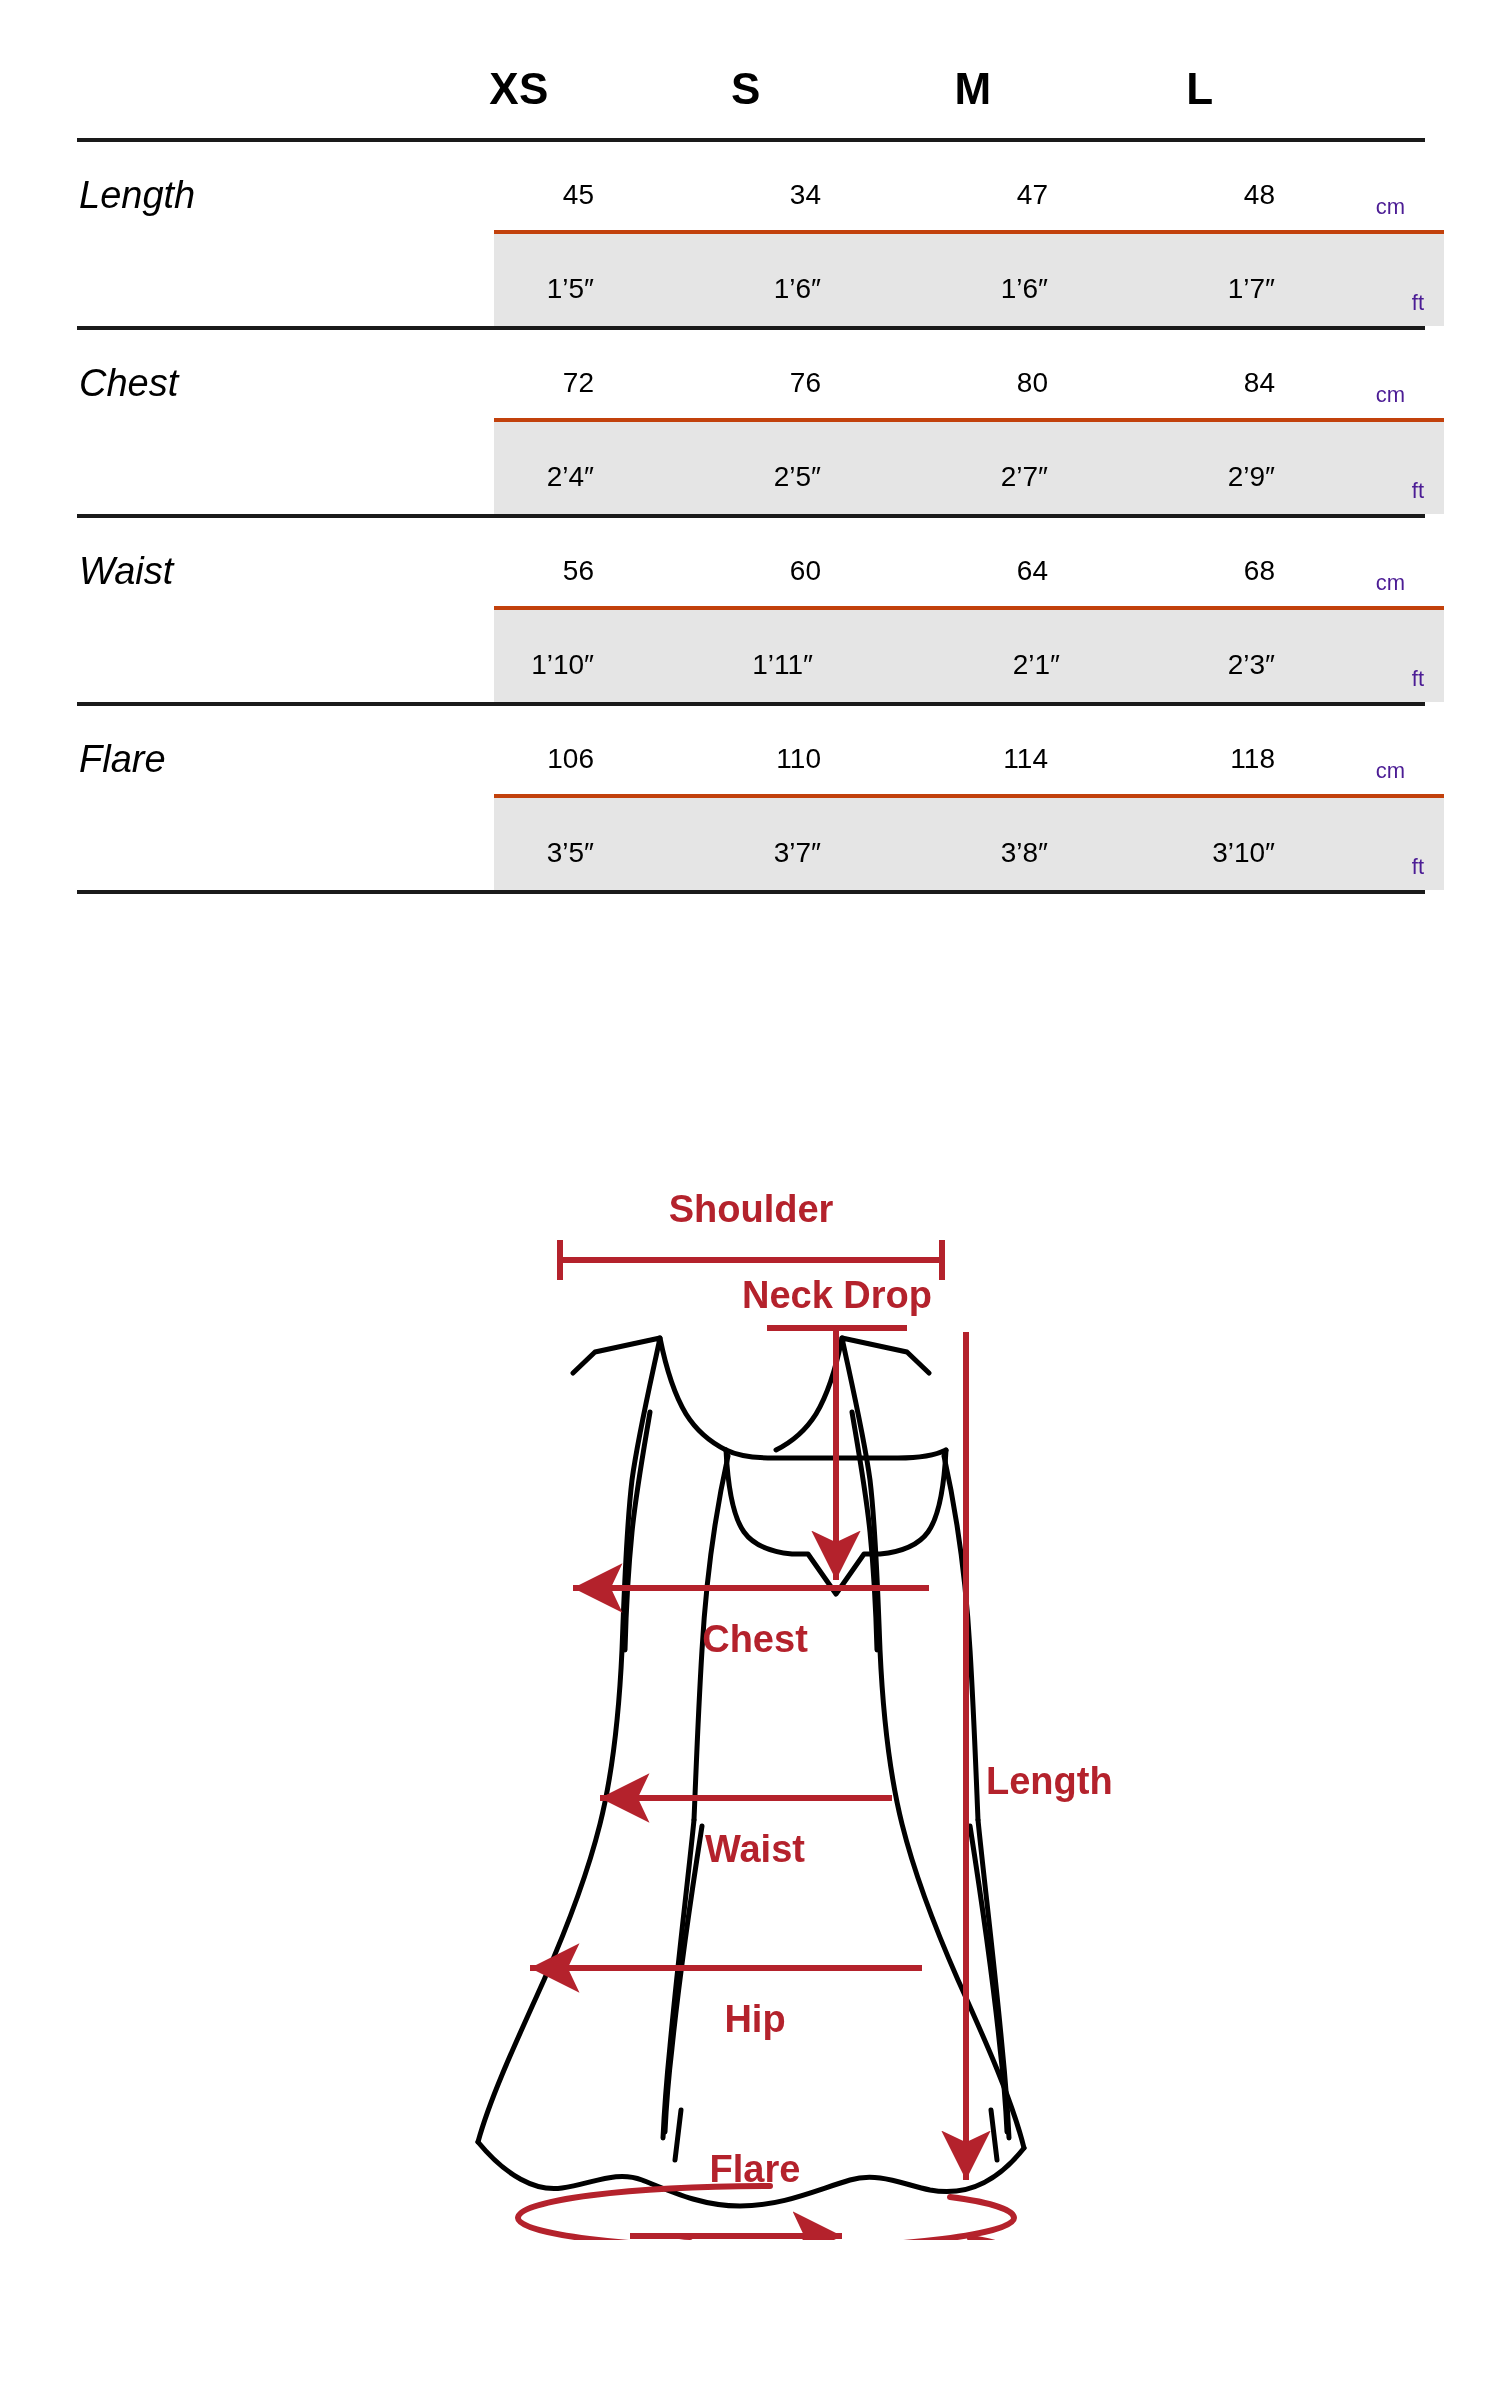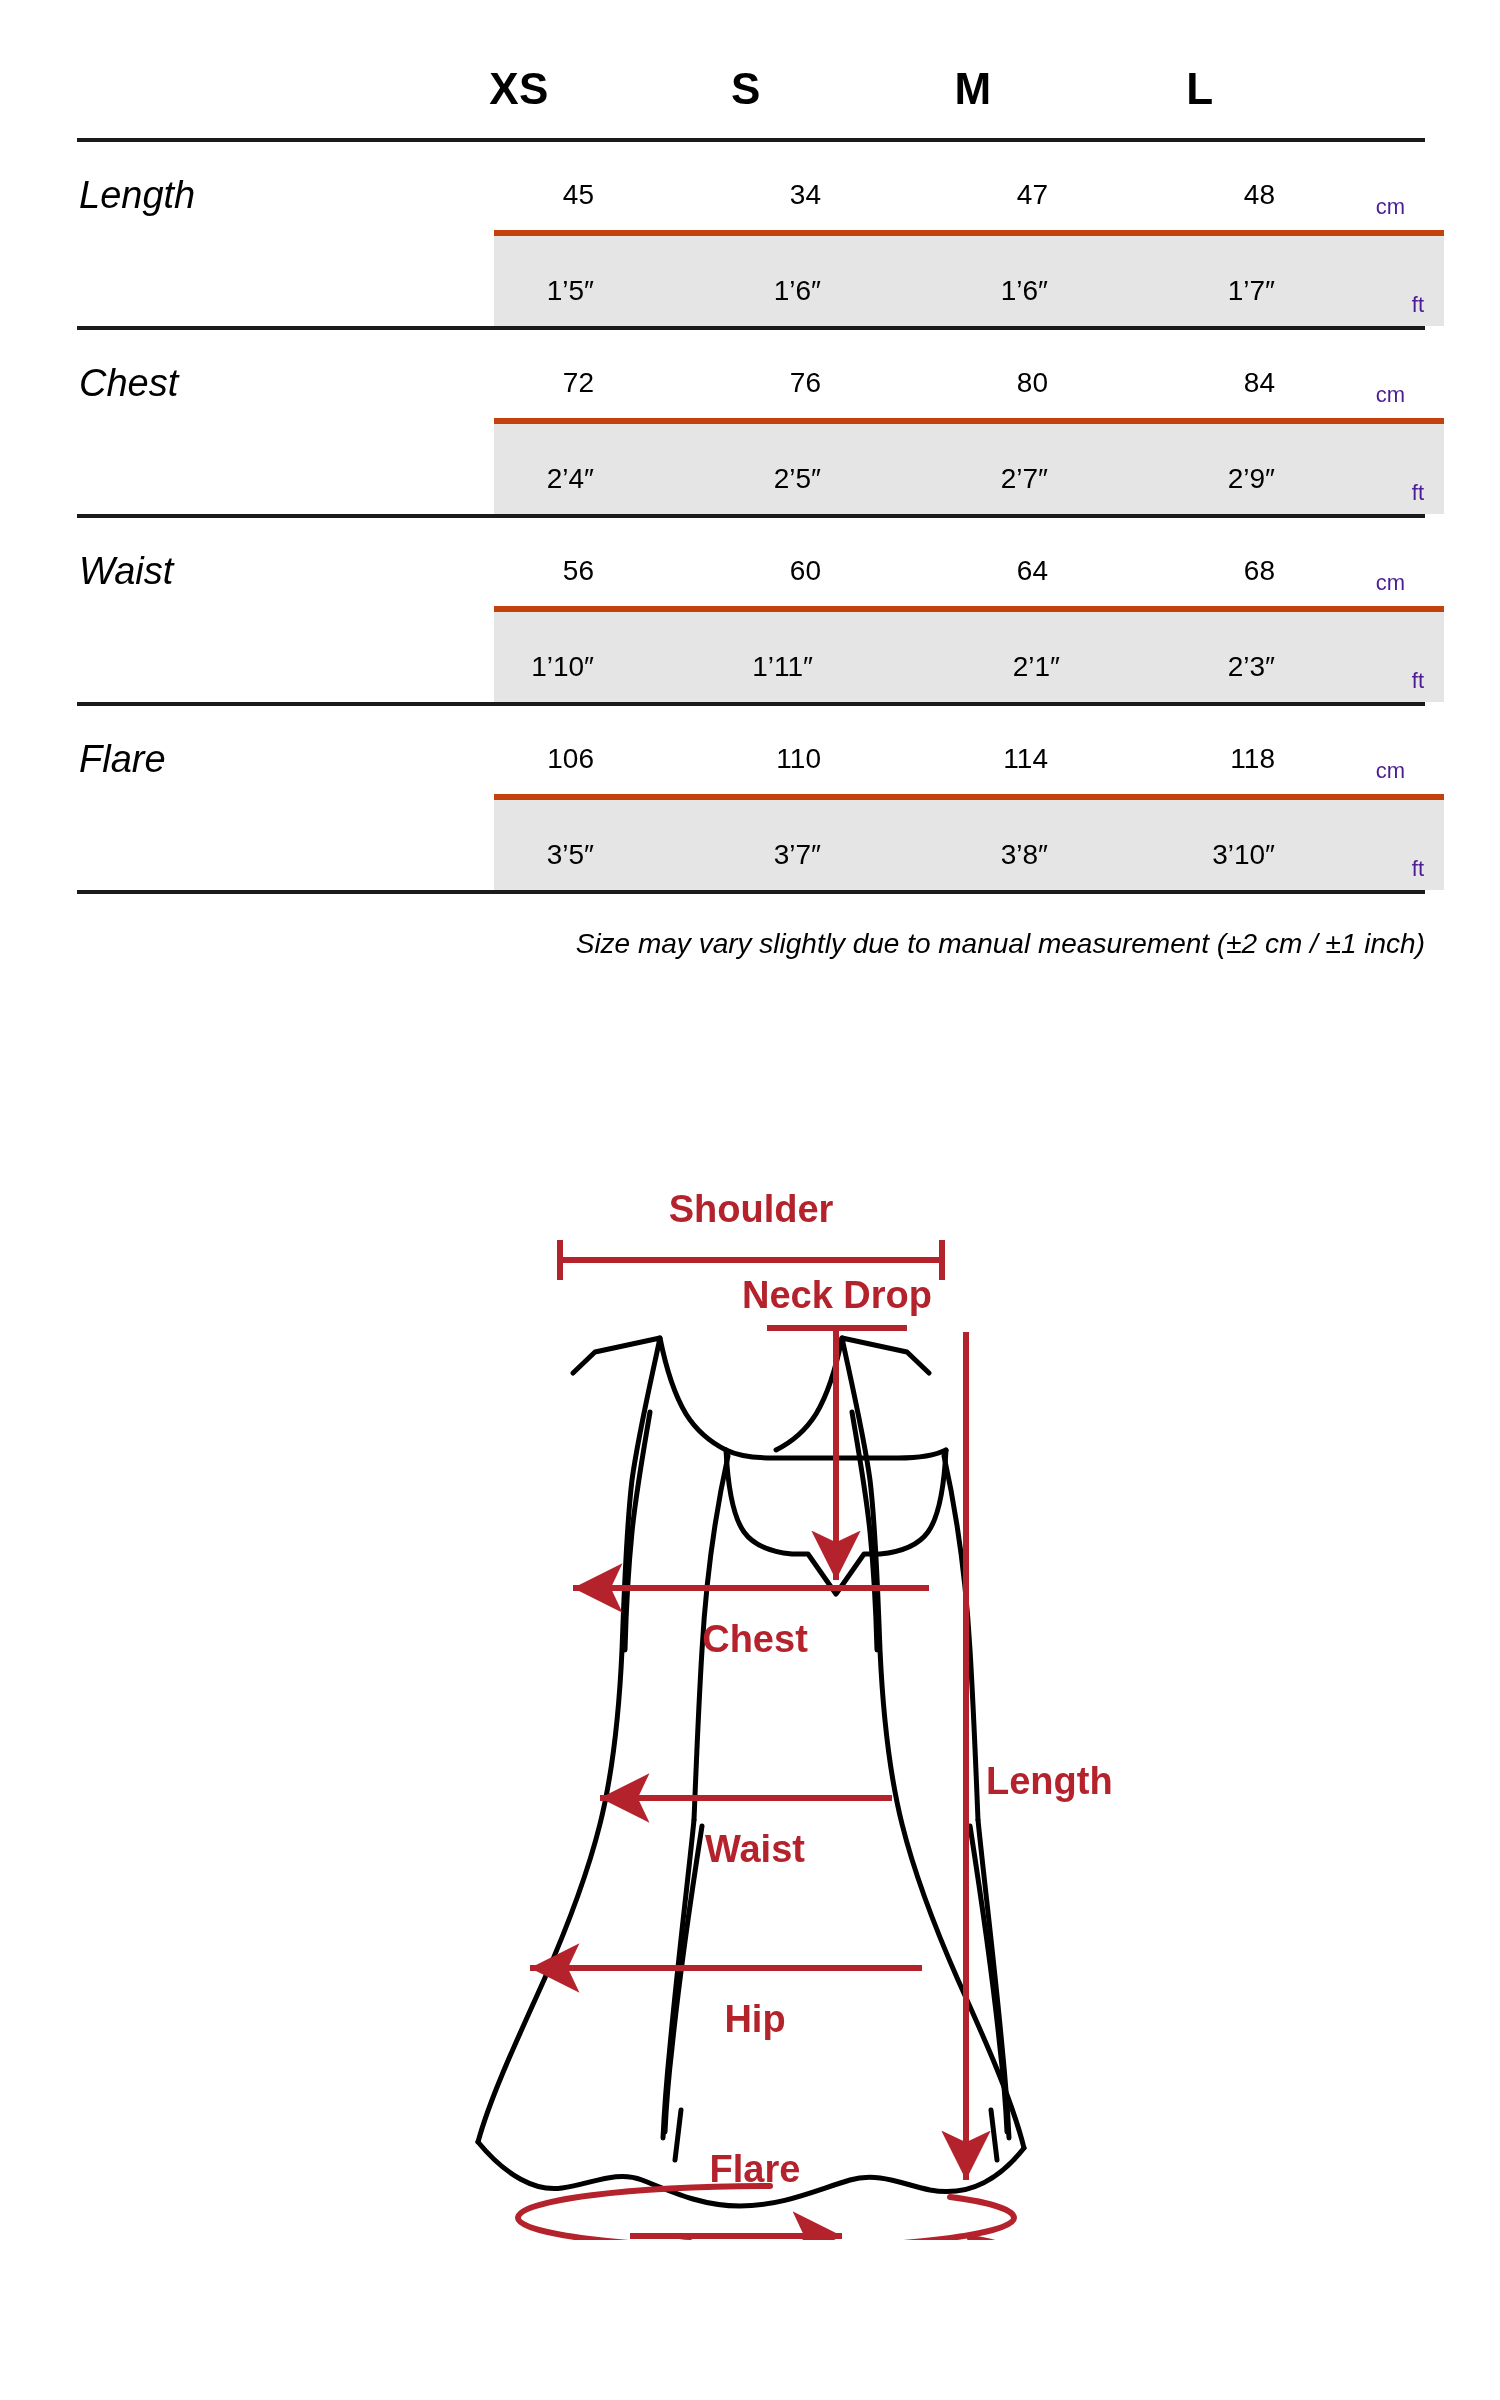--- a/index.html
+++ b/index.html
@@ -71,21 +71,21 @@
     height: 88px;
   }
   
   .subrow-ft {
     position: absolute;
     left: 417px;
     top: 88px;
     width: 950px;
     height: 96px;
     background: #e5e5e5;
-    border-top: 6px solid #c2410c;
+    border-top: 4px solid #c2410c;
     box-sizing: border-box;
   }
 
   .val-cell {
     position: absolute;
     width: 150px;
     text-align: right;
     font-size: 28px;
     line-height: 46px;
     white-space: nowrap;
@@ -222,21 +222,20 @@
       <div class="val-cell" style="left:-50px">3’5″</div>
       <div class="val-cell" style="left:177px">3’7″</div>
       <div class="val-cell" style="left:404px">3’8″</div>
       <div class="val-cell" style="left:631px">3’10″</div>
       <div class="unit-cell">ft</div>
     </div>
   </div>
 
   <div class="rule-major"></div>
 
-  <div class="footnote">Size may vary slightly due to manual measurement (±2 cm / ±1 inch)</div>
 </section>
 
 <section id="dress-diagram">
 <svg viewBox="0 0 840 1060" xmlns="http://www.w3.org/2000/svg">
 
   <defs>
     <marker id="arrL" viewBox="0 0 12 12" refX="11" refY="6" markerWidth="9" markerHeight="9" orient="auto-start-reverse">
       <path d="M 11 6 L 0 0.5 L 2.6 6 L 0 11.5 Z" fill="#b4222c"></path>
     </marker>
     <marker id="arrD" viewBox="0 0 12 12" refX="11" refY="6" markerWidth="9" markerHeight="9" orient="auto-start-reverse">

